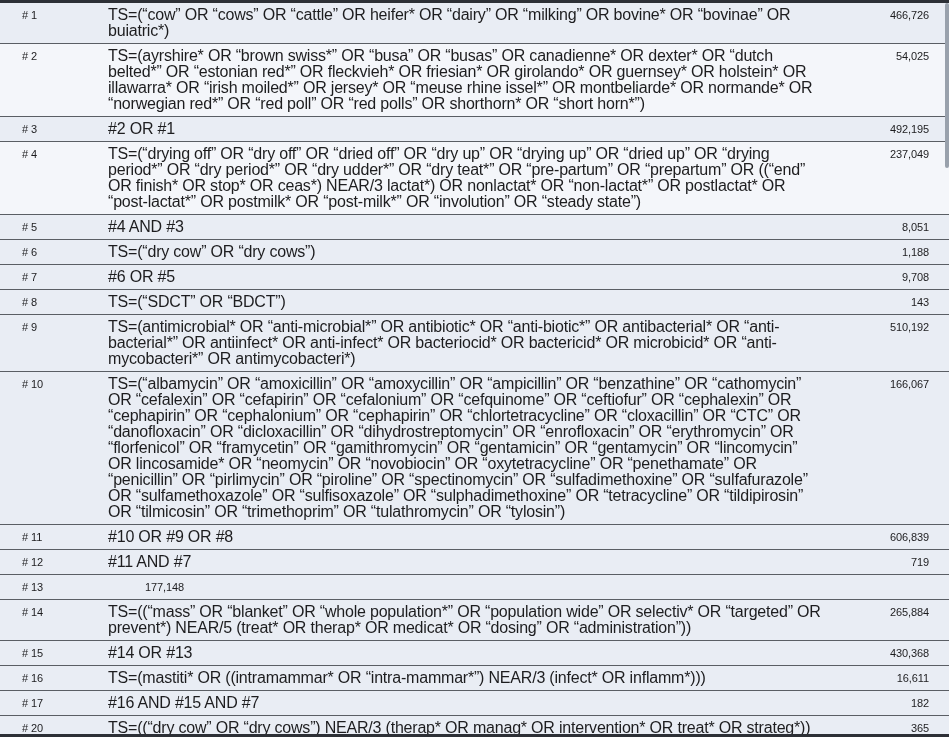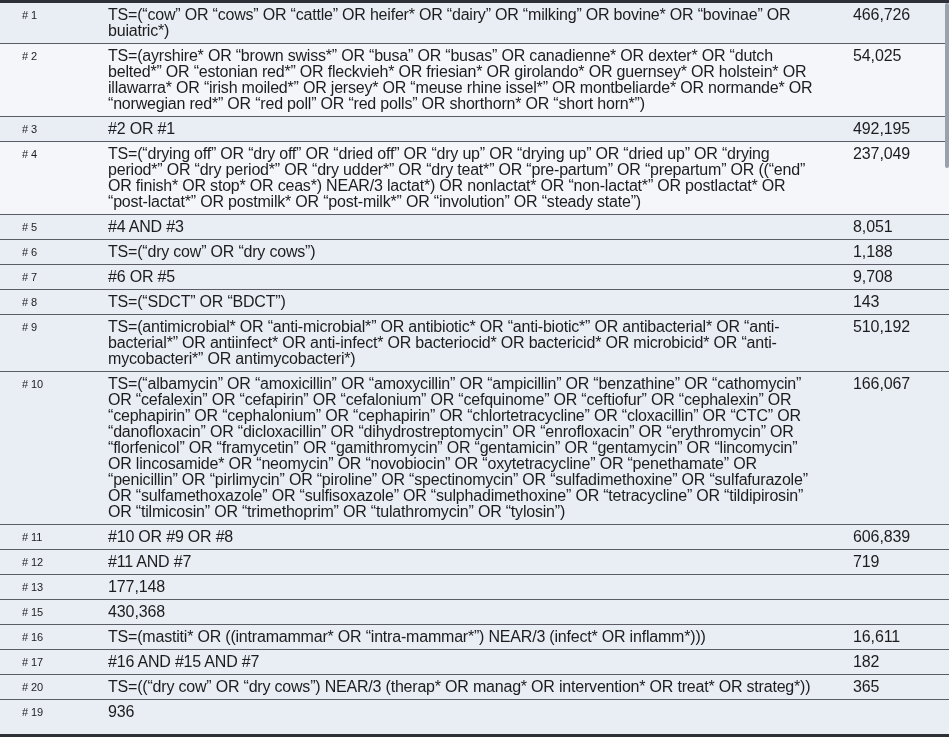--- a/index.html
+++ b/index.html
@@ -47,22 +47,23 @@
     font-size: 16px;
     line-height: 16px;
     letter-spacing: -0.2px;
     color: #1d1d1f;
     word-wrap: break-word;
   }
   .cell-count {
     flex: none;
     width: 96px;
     box-sizing: border-box;
-    padding-right: 0;
-    font-size: 16px;
+    padding-right: 20px;
+    text-align: right;
+    font-size: 11px;
     line-height: 16px;
     letter-spacing: -0.1px;
     color: #1d1d1f;
     white-space: nowrap;
   }
   .scrollbar-thumb {
     position: absolute;
     top: 0;
     right: 0;
     width: 4px;
@@ -134,21 +135,27 @@
     <div class="srow">
     <div class="cell-num"># 12</div>
     <div class="cell-query">#11 AND #7</div>
     <div class="cell-count">719</div>
   </div>
     <div class="srow">
     <div class="cell-num"># 13</div>
     <div class="cell-count">177,148</div>
   </div>
     <div class="srow">
+    <div class="cell-num"># 14</div>
+    <div class="cell-query">TS=((“mass” OR “blanket” OR “whole population*” OR “population wide” OR selectiv* OR “targeted” OR prevent*) NEAR/5 (treat* OR therap* OR medicat* OR “dosing” OR “administration”))</div>
+    <div class="cell-count">265,884</div>
+  </div>
+    <div class="srow">
     <div class="cell-num"># 15</div>
+    <div class="cell-query">#14 OR #13</div>
     <div class="cell-count">430,368</div>
   </div>
     <div class="srow">
     <div class="cell-num"># 16</div>
     <div class="cell-query">TS=(mastiti* OR ((intramammar* OR “intra-mammar*”) NEAR/3 (infect* OR inflamm*)))</div>
     <div class="cell-count">16,611</div>
   </div>
     <div class="srow">
     <div class="cell-num"># 17</div>
     <div class="cell-query">#16 AND #15 AND #7</div>

